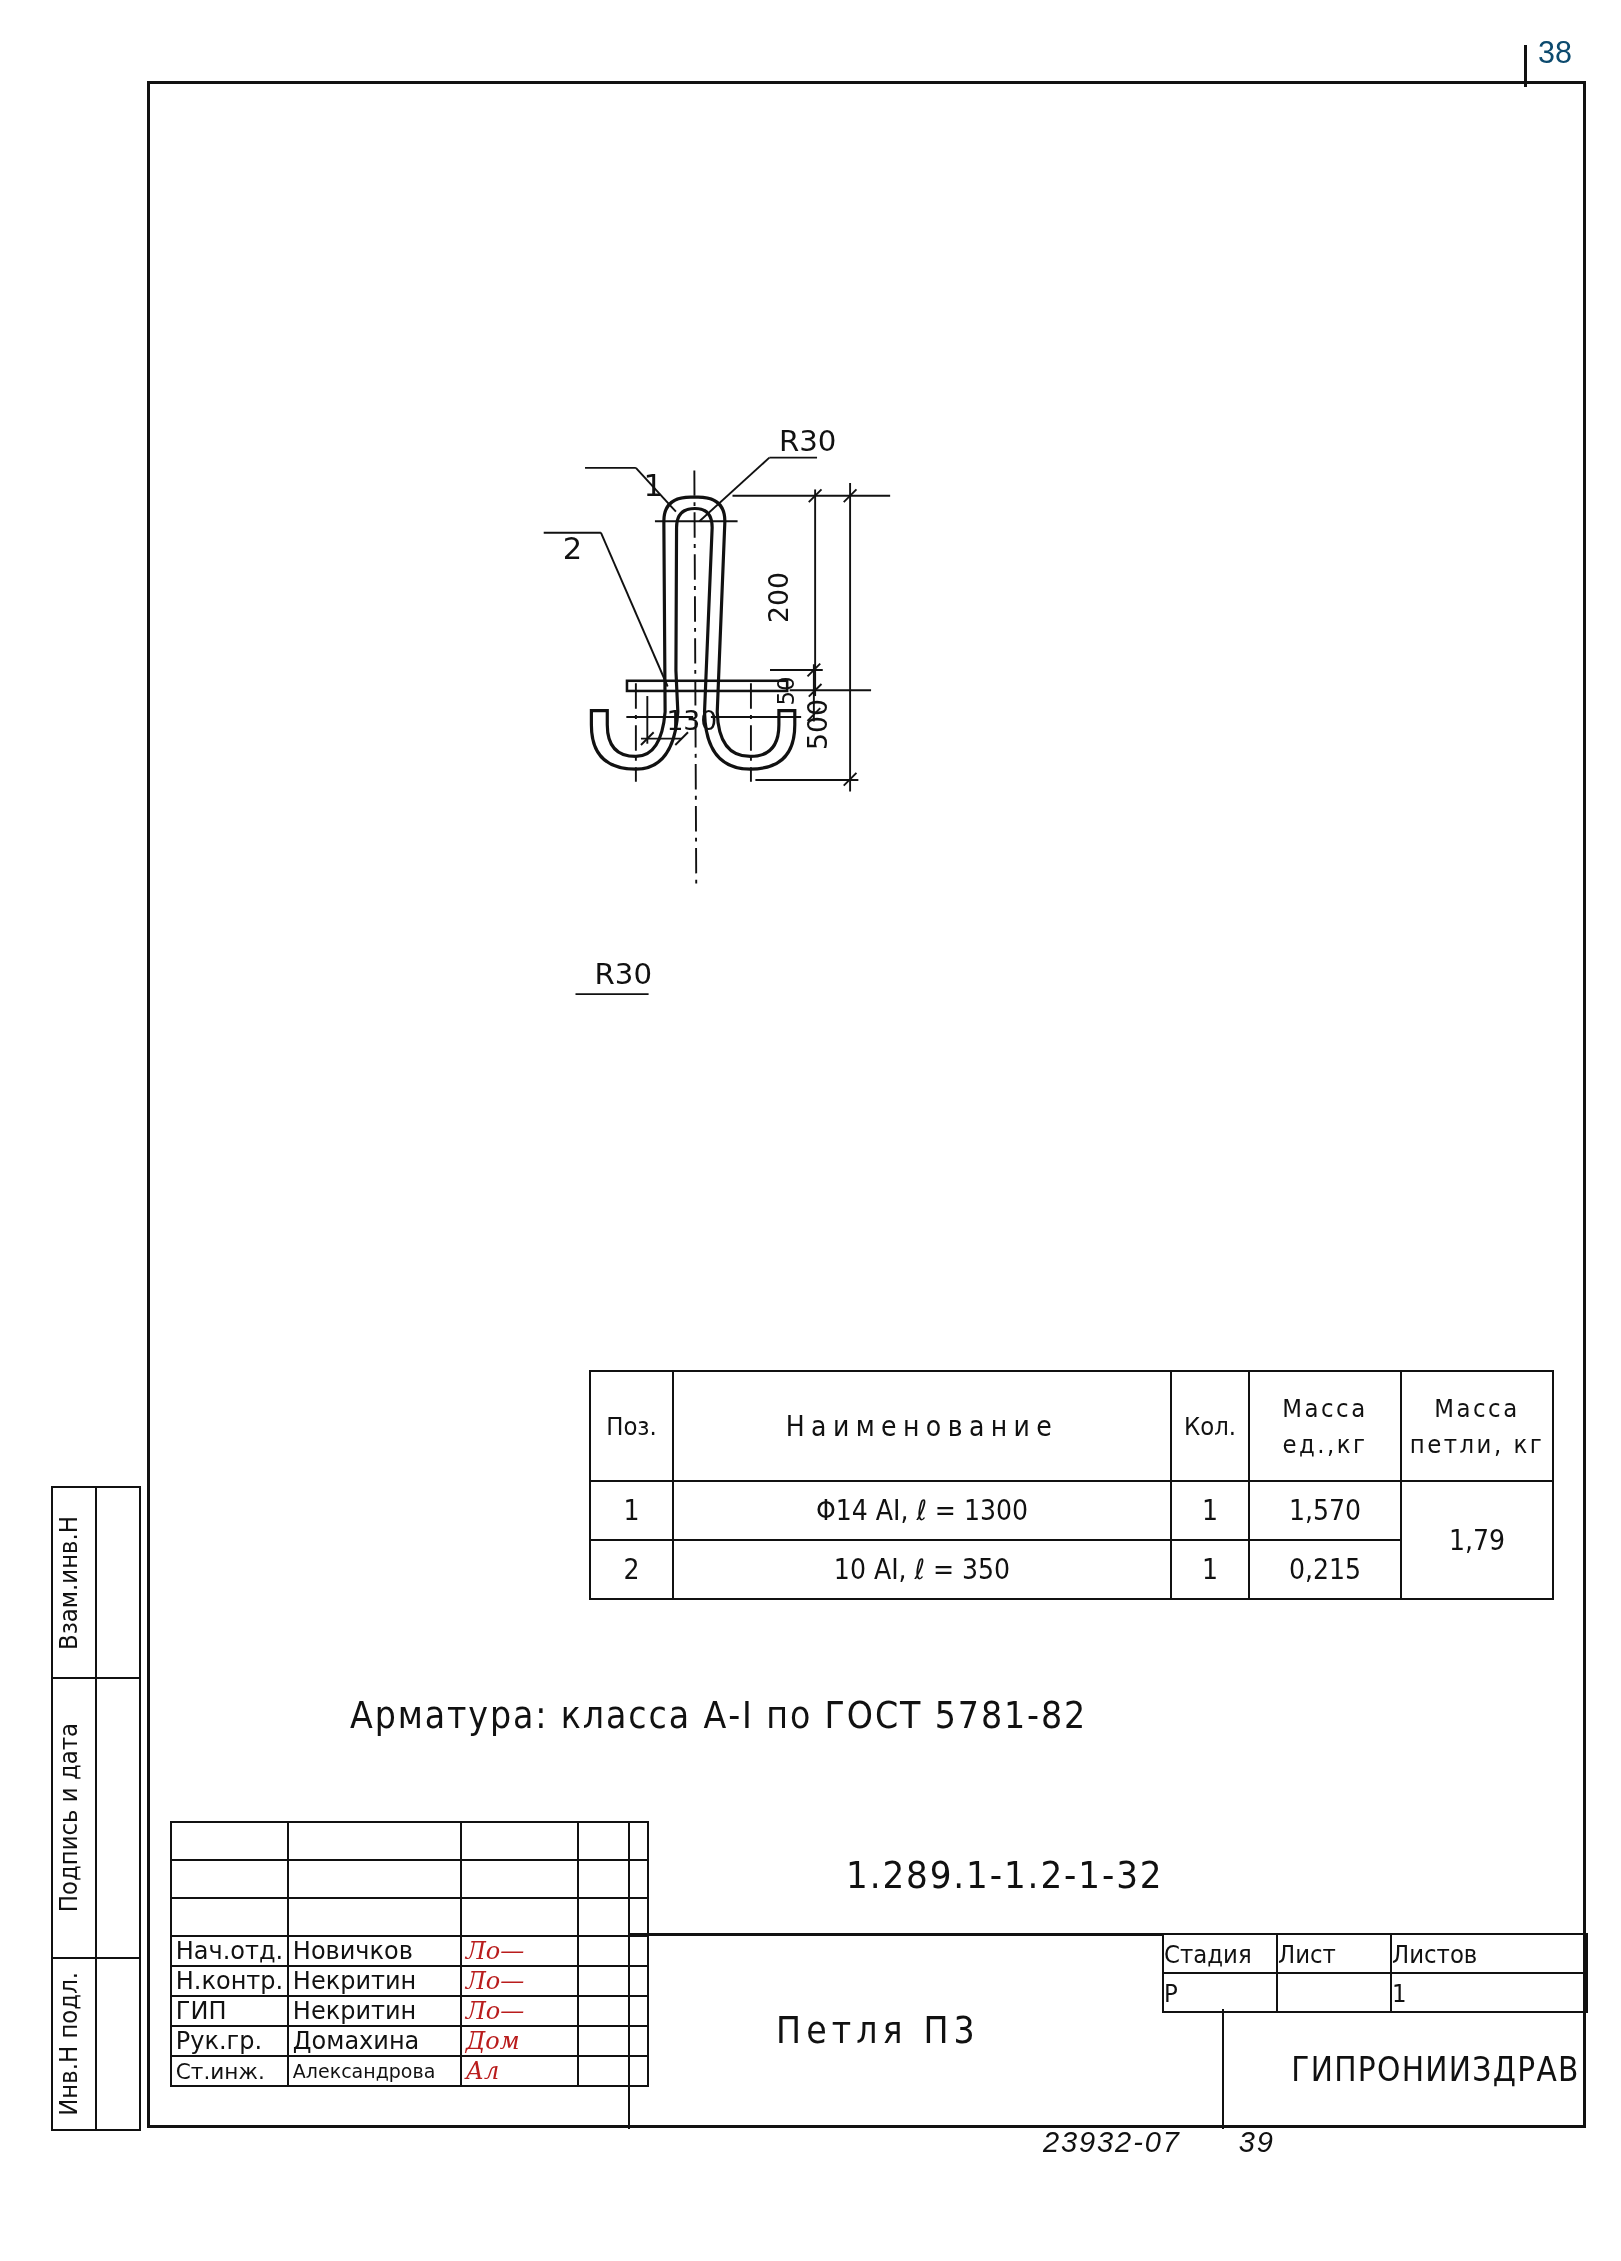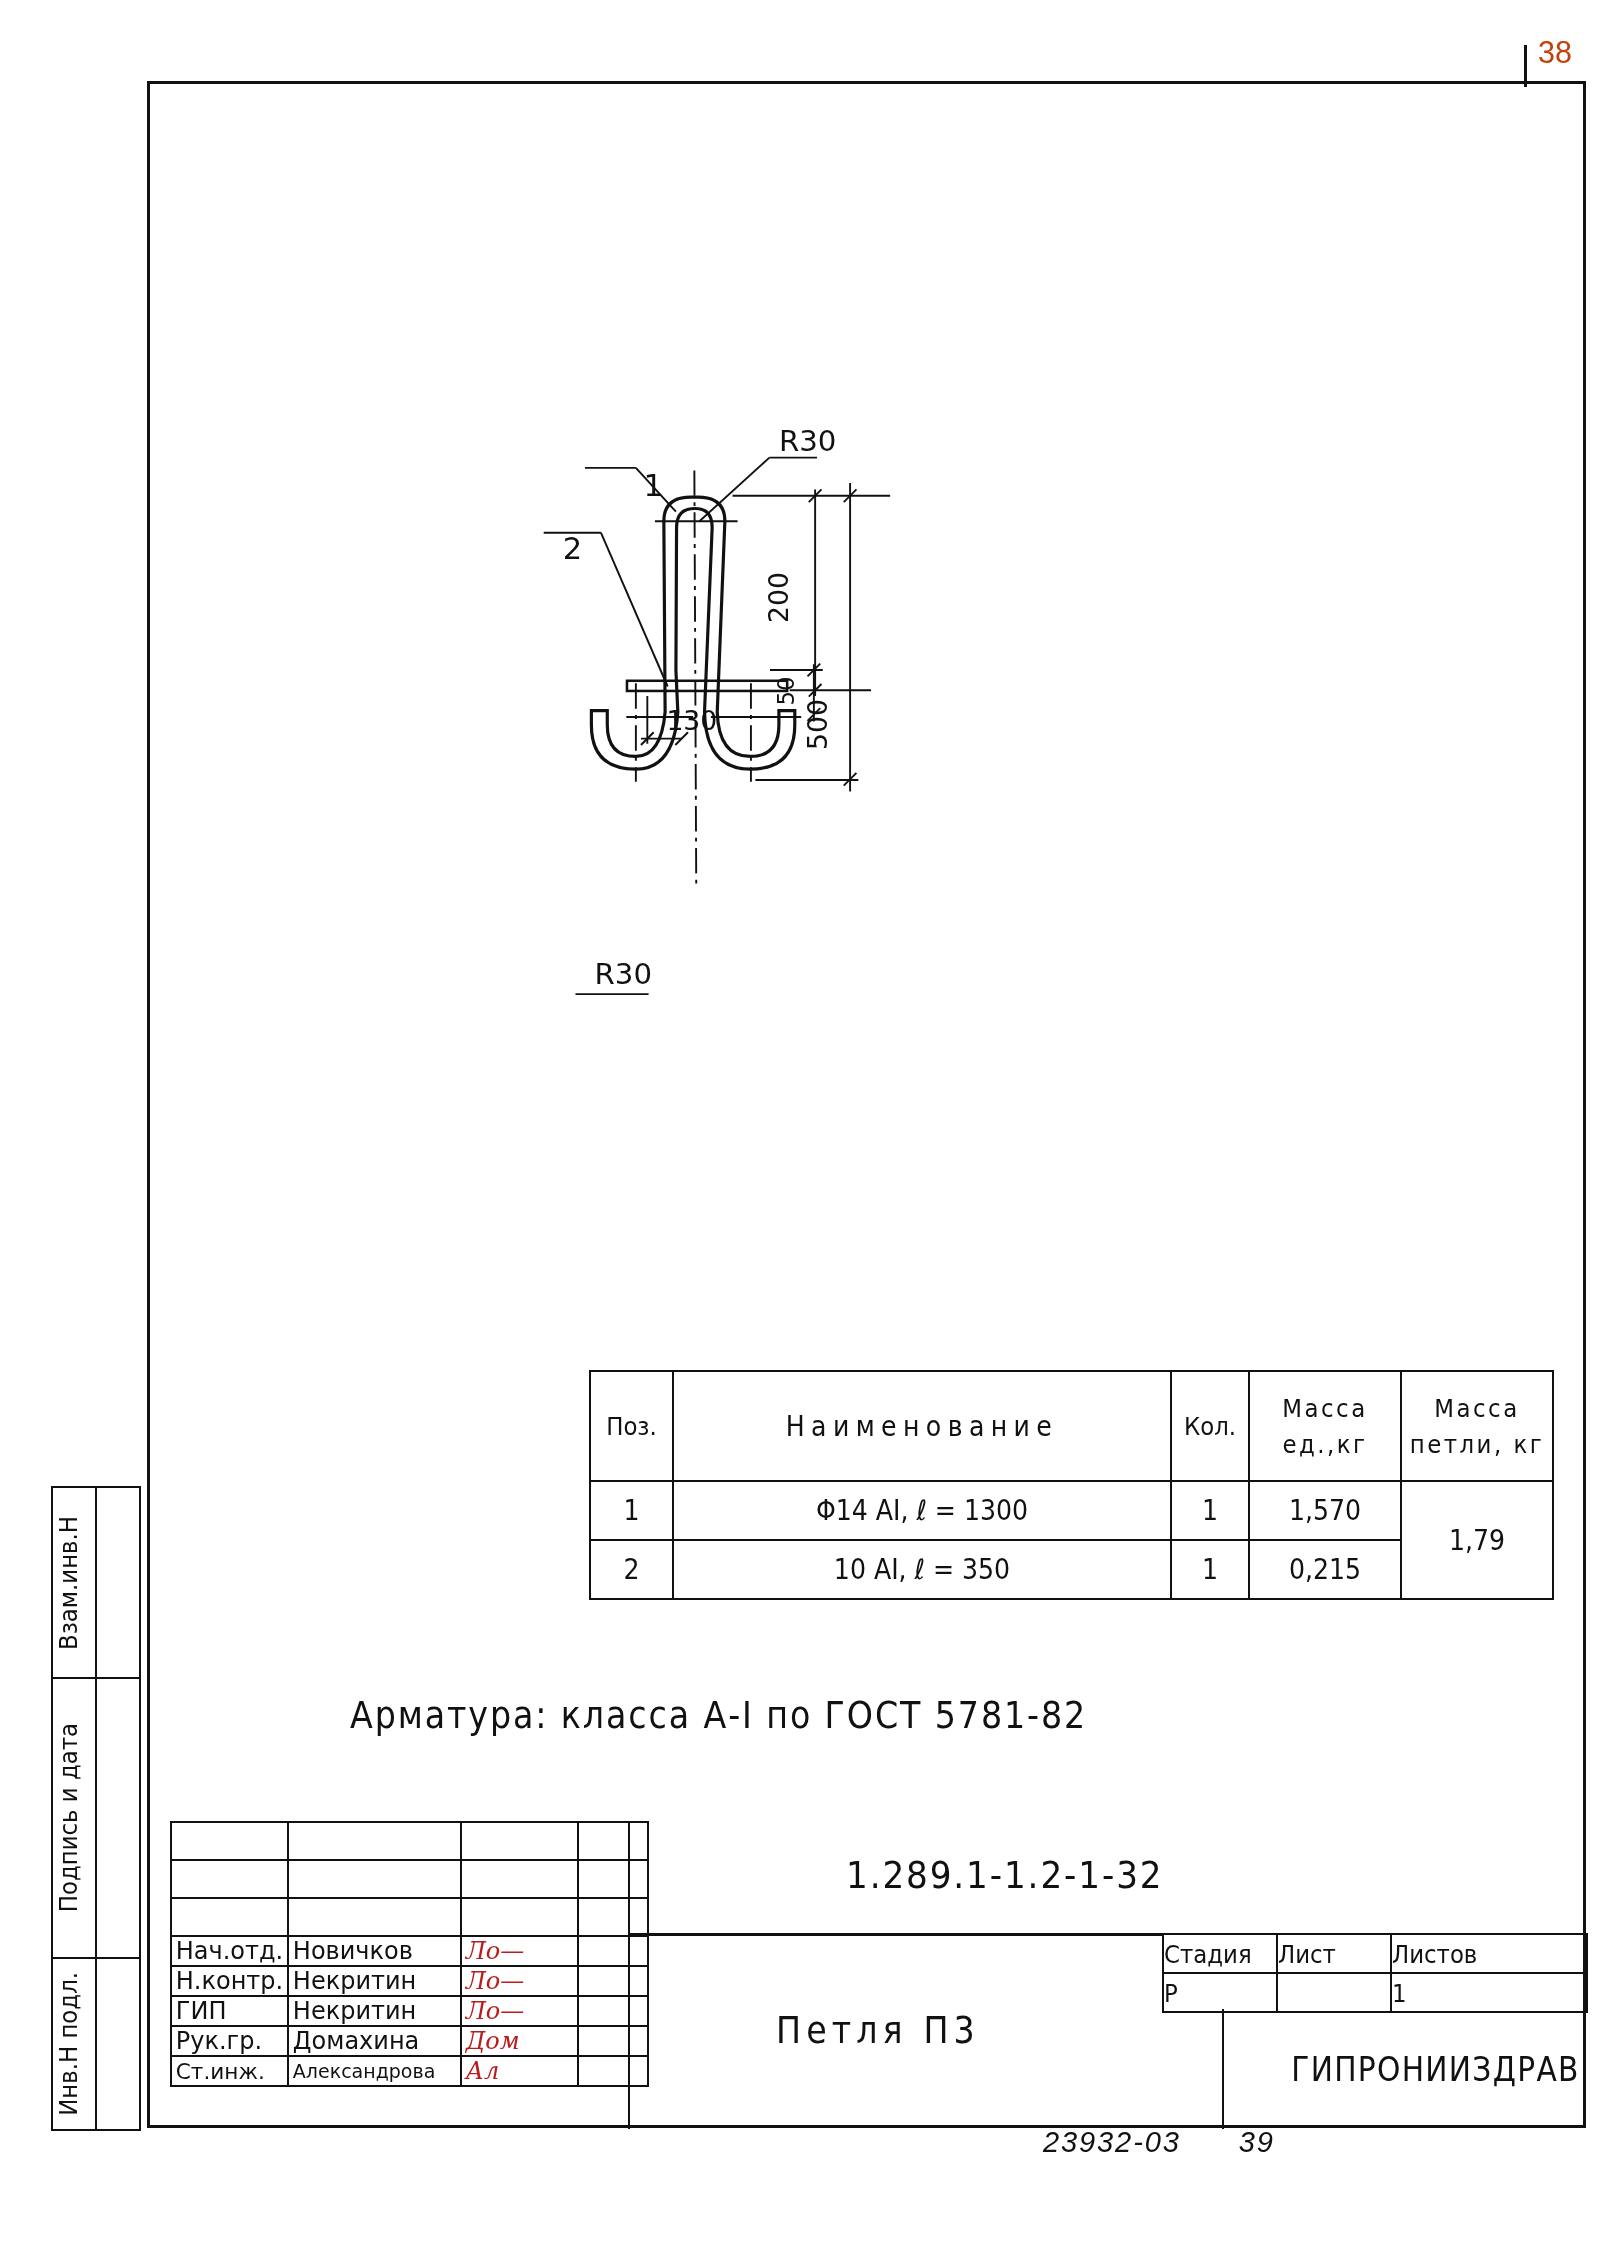--- a/index.html
+++ b/index.html
@@ -1,19 +1,19 @@
 <!DOCTYPE html>
 <html style="font-size:10.2px"><head>
 <meta charset="utf-8">
 <style>
   html, body { margin: 0; padding: 0; background: #ffffff; }
   body { width: 1622px; height: 2261px; position: relative; overflow: hidden;
          font-family: "DejaVu Sans Condensed", "DejaVu Sans", sans-serif; color: #111; }
   .abs { position: absolute; }
-  .sheet-number { left: 1538px; top: 35px; font-size: 30.5px; font-family: "Liberation Sans", sans-serif; color:#c2410c; }
+  .sheet-number { left: 1538px; top: 35px; font-size: 30.5px; font-family: "Liberation Sans", sans-serif; color:#0c4a6e; }
   .sheet-number-tick { left: 1524px; top: 45px; width: 2.5px; height: 42px; background: #111; }
   .frame { left: 147px; top: 81px; width: 1439px; height: 2047px; border: 3.2px solid #111; box-sizing: border-box; }
   .drawing { left: 0; top: 0; }
   .spec-table { left: 589px; top: 1370px; border-collapse: collapse; }
   .spec-table td { border: 2.5px solid #111; text-align: center; vertical-align: middle; padding: 0; }
   .spec-table .hdr td { height: 108px; }
   .spec-table .row td { height: 57px; font-size: 28px; }
   .h-poz { width: 81px; font-size: 25.4px; }
   .h-name { width: 496px; font-size: 28px; letter-spacing: 6.4px; }
   .h-kol { width: 76px; font-size: 25.4px; }
@@ -250,17 +250,17 @@
   <tr>
     <td>Р</td>
     <td></td>
     <td>1</td>
   </tr>
 </tbody>
   </table>
 <div class="abs org">ГИПРОНИИЗДРАВ</div>
 
 <div class="abs bottom-code">
-  <span>23932-03</span>
+  <span>23932-07</span>
   <span style="display:inline-block;width:38px"></span>
   <span>39</span>
 </div>
 
 
 </body></html>

